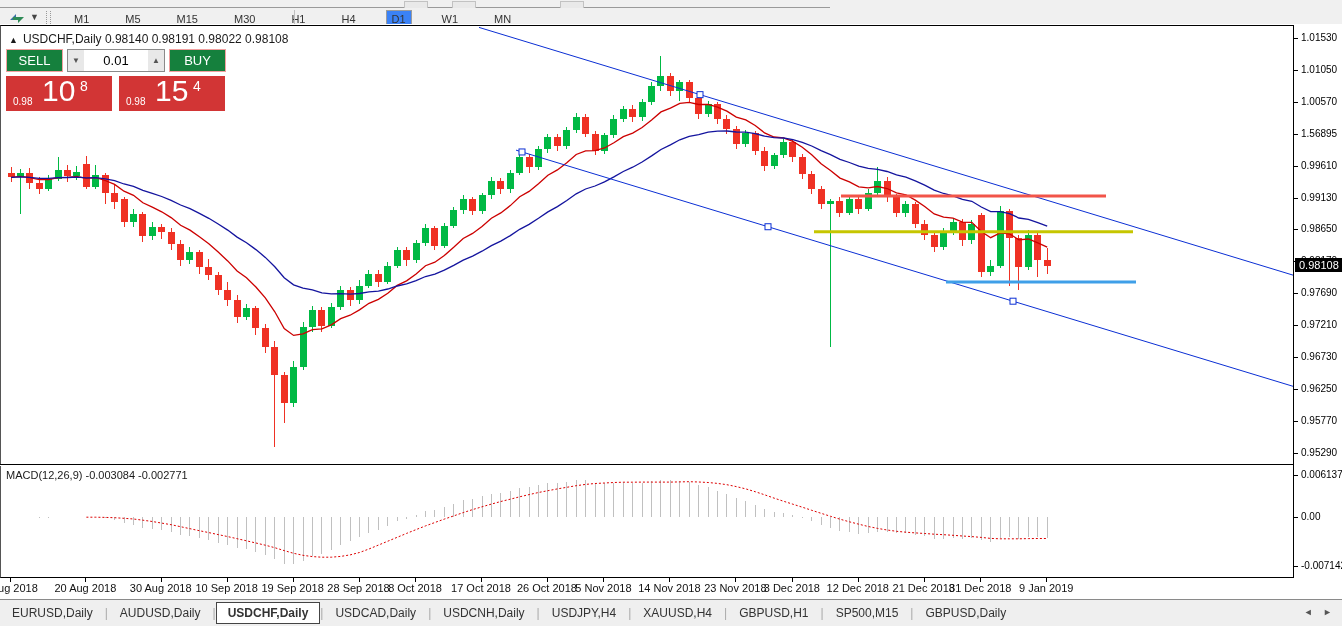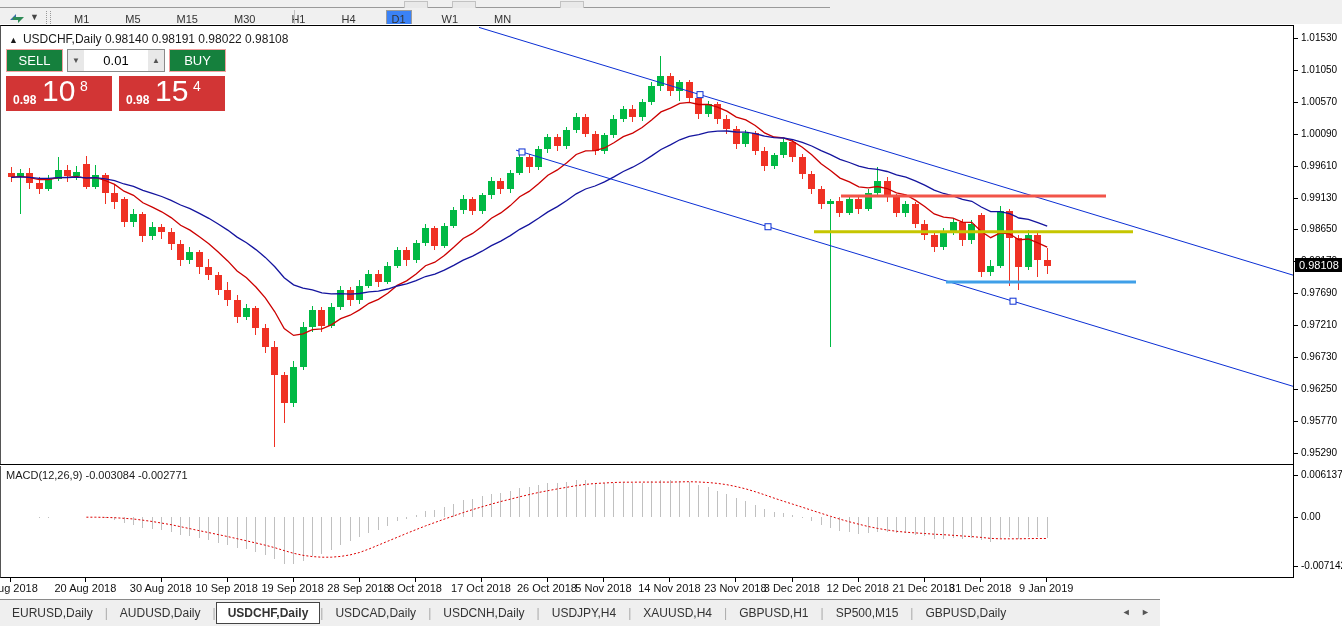--- a/index.html
+++ b/index.html
@@ -37,36 +37,36 @@
   .tick-label{position:absolute;left:7px;font-size:10px;color:#000;white-space:nowrap;}
   .tick-mark{position:absolute;left:0;width:4px;height:1px;background:#000;}
   #curBadge{position:absolute;left:1px;width:47px;height:14px;background:#000;color:#fff;font-size:11px;line-height:14px;padding-left:4px;}
 
   
   #timeAxis{position:absolute;left:0;top:554px;width:1342px;height:21px;background:#fff;}
   .date-label{position:absolute;top:4px;font-size:11px;color:#111;white-space:nowrap;transform:translateX(-50%);}
   .date-tick{position:absolute;top:0;width:1px;height:4px;background:#000;}
 
   
-  #tabBar{position:absolute;left:0;top:575px;width:1160px;height:26px;background:#efefef;border-top:1px solid #8a8a8a;display:flex;align-items:center;text-align:right;}
+  #tabBar{position:absolute;left:0;top:575px;width:1342px;height:26px;background:#efefef;border-top:1px solid #8a8a8a;display:flex;align-items:center;text-align:right;}
   .tab{font-size:12px;color:#333;padding:4px 12px;cursor:pointer;white-space:nowrap;}
   .tab.active{background:#fff;border:1px solid #444;padding:3px 11px;font-weight:bold;}
   .tab-sep{color:#aaa;font-size:12px;}
   #tabNav{position:absolute;right:6px;top:7px;font-size:9px;color:#555;letter-spacing:4px;cursor:pointer;}
 
   
   #tradePanel{position:absolute;left:5px;top:23px;width:220px;}
   .tp-row1{display:flex;height:23px;}
   .btn-sell,.btn-buy{width:57px;background:#15803d;border:1px solid #f2a0a0;color:#fff;font-size:13px;text-align:center;line-height:21px;cursor:pointer;box-sizing:border-box;}
   .stepper{flex:1;display:flex;margin:0 4px;border:1px solid #8a8a8a;background:#fff;box-sizing:border-box;}
   .spin{width:16px;background:#e8e8e8;border:none;font-size:8px;color:#555;cursor:pointer;padding:0;}
   .vol{flex:1;border:none;text-align:center;font-size:13px;font-family:"Liberation Sans",sans-serif;outline:none;padding:0;width:50px;}
   .tp-row2{display:flex;margin-top:4px;gap:7px;}
   .price-tile{position:relative;width:106px;height:35px;background:#d23535;color:#fff;cursor:pointer;box-sizing:border-box;}
-  .pt-small{position:absolute;left:7px;bottom:4px;font-size:12px;font-weight:bold;}
+  .pt-small{position:absolute;left:7px;bottom:4px;font-size:10px;font-weight:normal;}
   .pt-big{position:absolute;left:36px;top:-2px;font-size:30px;}
   .pt-sup{position:absolute;left:74px;top:2px;font-size:14px;}
 </style>
 </head>
 <body>
 
 <div id="screen">
 
   <div id="sliver">
     <div class="rule"></div>
@@ -490,21 +490,21 @@
     </div>
 
     <div id="axis">
         <div class="tick-mark" style="top: 13px;"></div>
         <div class="tick-label" style="top: 7px;">1.01530</div>
         <div class="tick-mark" style="top: 44.9104px;"></div>
         <div class="tick-label" style="top: 38.9104px;">1.01050</div>
         <div class="tick-mark" style="top: 76.8208px;"></div>
         <div class="tick-label" style="top: 70.8208px;">1.00570</div>
         <div class="tick-mark" style="top: 108.731px;"></div>
-        <div class="tick-label" style="top: 102.731px;">1.00090</div>
+        <div class="tick-label" style="top: 102.731px;">1.56895</div>
         <div class="tick-mark" style="top: 140.642px;"></div>
         <div class="tick-label" style="top: 134.642px;">0.99610</div>
         <div class="tick-mark" style="top: 172.552px;"></div>
         <div class="tick-label" style="top: 166.552px;">0.99130</div>
         <div class="tick-mark" style="top: 204.462px;"></div>
         <div class="tick-label" style="top: 198.462px; text-align: center;">0.98650</div>
         <div class="tick-mark" style="top: 236.373px;"></div>
         <div class="tick-label" style="top: 230.373px;">0.98170</div>
         <div class="tick-mark" style="top: 268.283px;"></div>
         <div class="tick-label" style="top: 262.283px;">0.97690</div>

